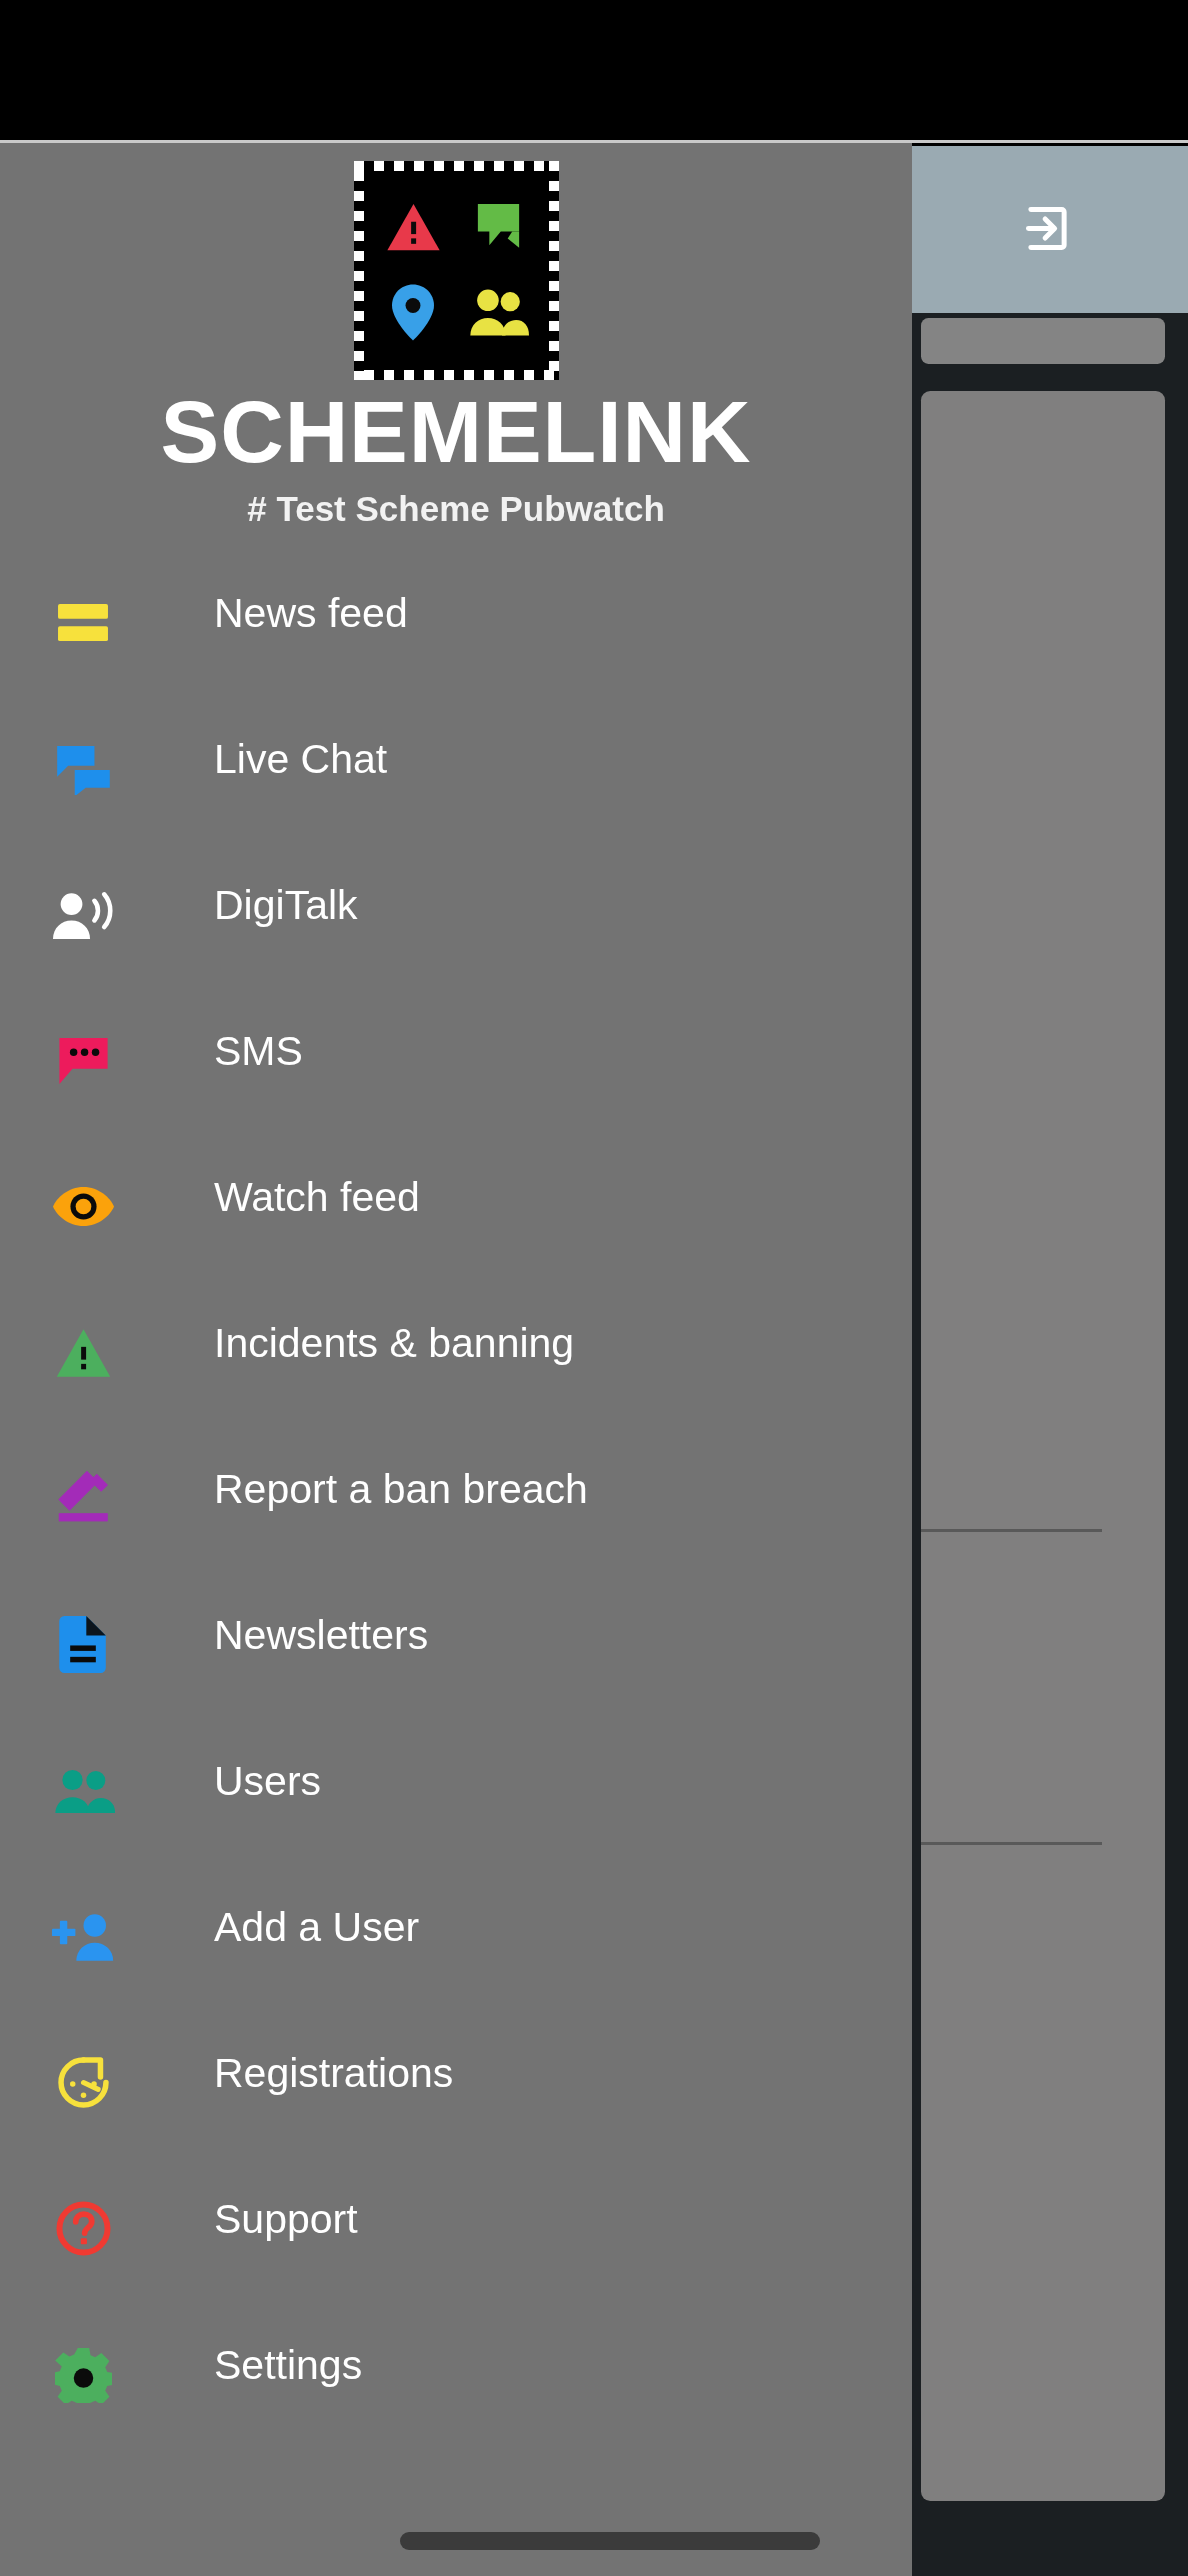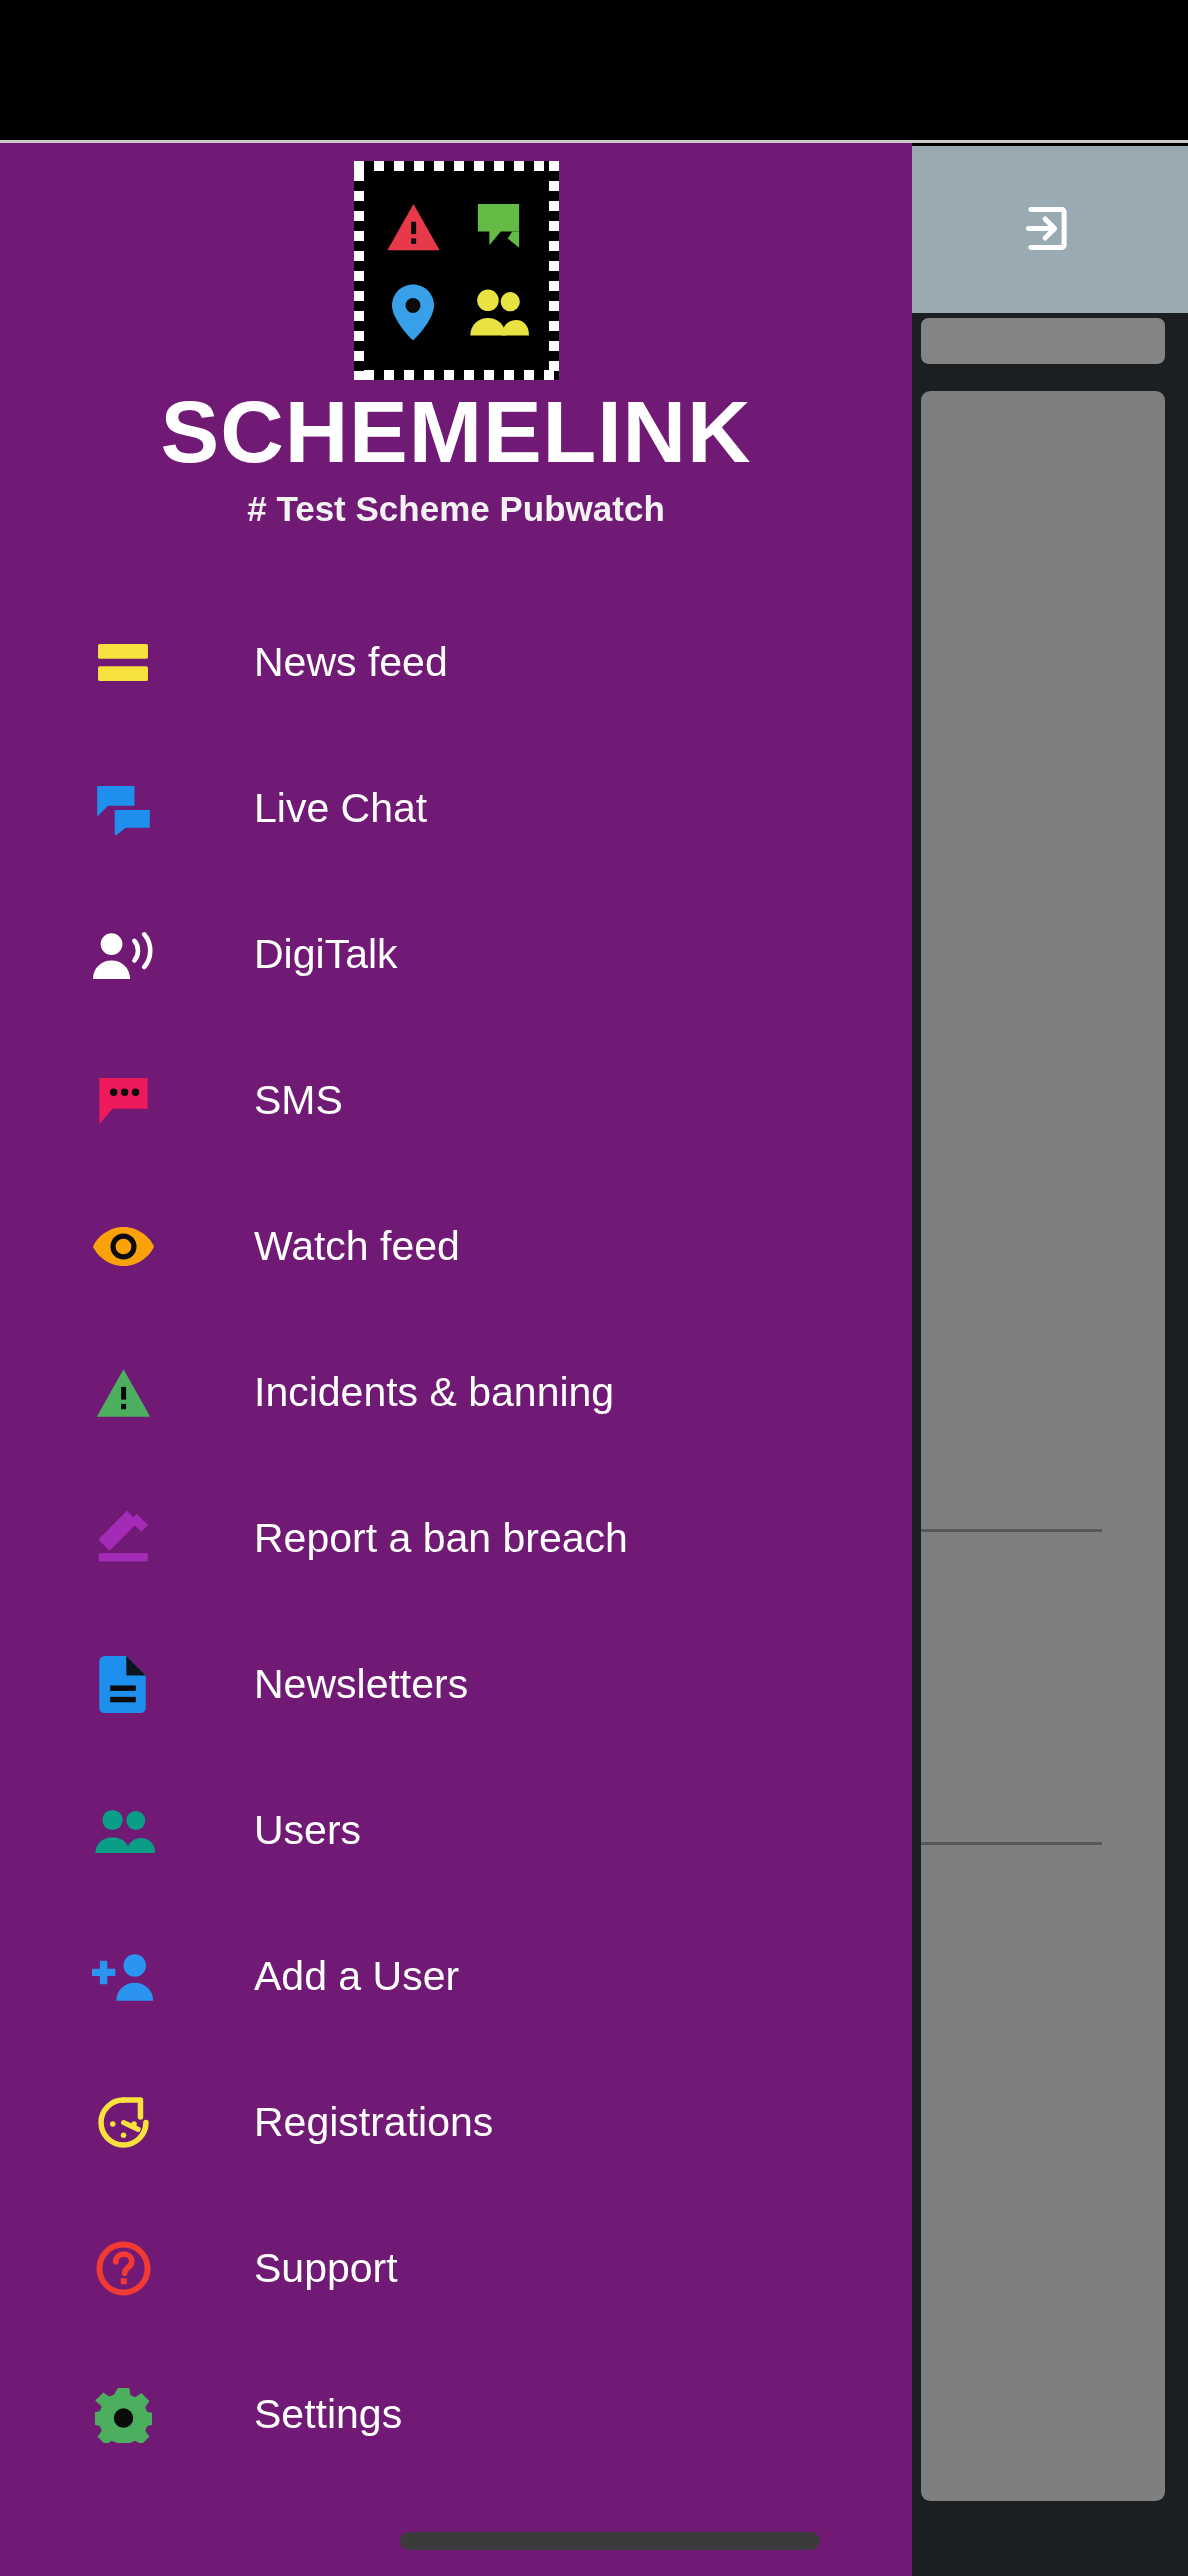--- a/index.html
+++ b/index.html
@@ -34,21 +34,21 @@
   }
   #card-top{left:921px;top:318px;width:244px;height:46px;background:#848484;border-radius:7.4px;}
   #card-main{left:921px;top:391px;width:244px;height:2110px;background:#807f7f;border-radius:9.2px;}
   .card-divider{position:absolute;left:921px;width:181px;height:2.8px;background:#595959;}
   #divider-1{top:1529px;}
   #divider-2{top:1842px;}
 
   
   #drawer{
     position:absolute;left:0;top:143px;width:912px;height:2433px;
-    background:#701a75;overflow:hidden;
+    background:#737373;overflow:hidden;
   }
 
   .drawer-header{
     width:912px;padding-top:18.4px;text-align:center;
   }
 
   .logo-frame{
     width:205px;height:219px;margin:0 auto;
     box-sizing:border-box;
     background:#000;
@@ -72,21 +72,21 @@
   .brand-title{
     font-size:88px;font-weight:bold;color:#fff;letter-spacing:0.9px;
     line-height:1.0;margin:7.4px 0 0 0;
   }
   .brand-sub{
     font-size:35px;color:#f2f2f2;margin:13px 0 0 0;font-weight:700;
   }
 
   .menu{margin-top:61px;}
   .menu-item{
-    height:146px;display:flex;align-items:center;padding-left:90px;box-sizing:border-box;
+    height:146px;display:flex;padding-left:50px;box-sizing:border-box;
   }
   .menu-icon{
     width:66px;height:66px;display:flex;align-items:center;justify-content:center;flex:0 0 66px;
   }
   .menu-label{
     margin-left:98px;font-size:41px;color:#fff;white-space:nowrap;
   }
 
   
   #home-indicator{

